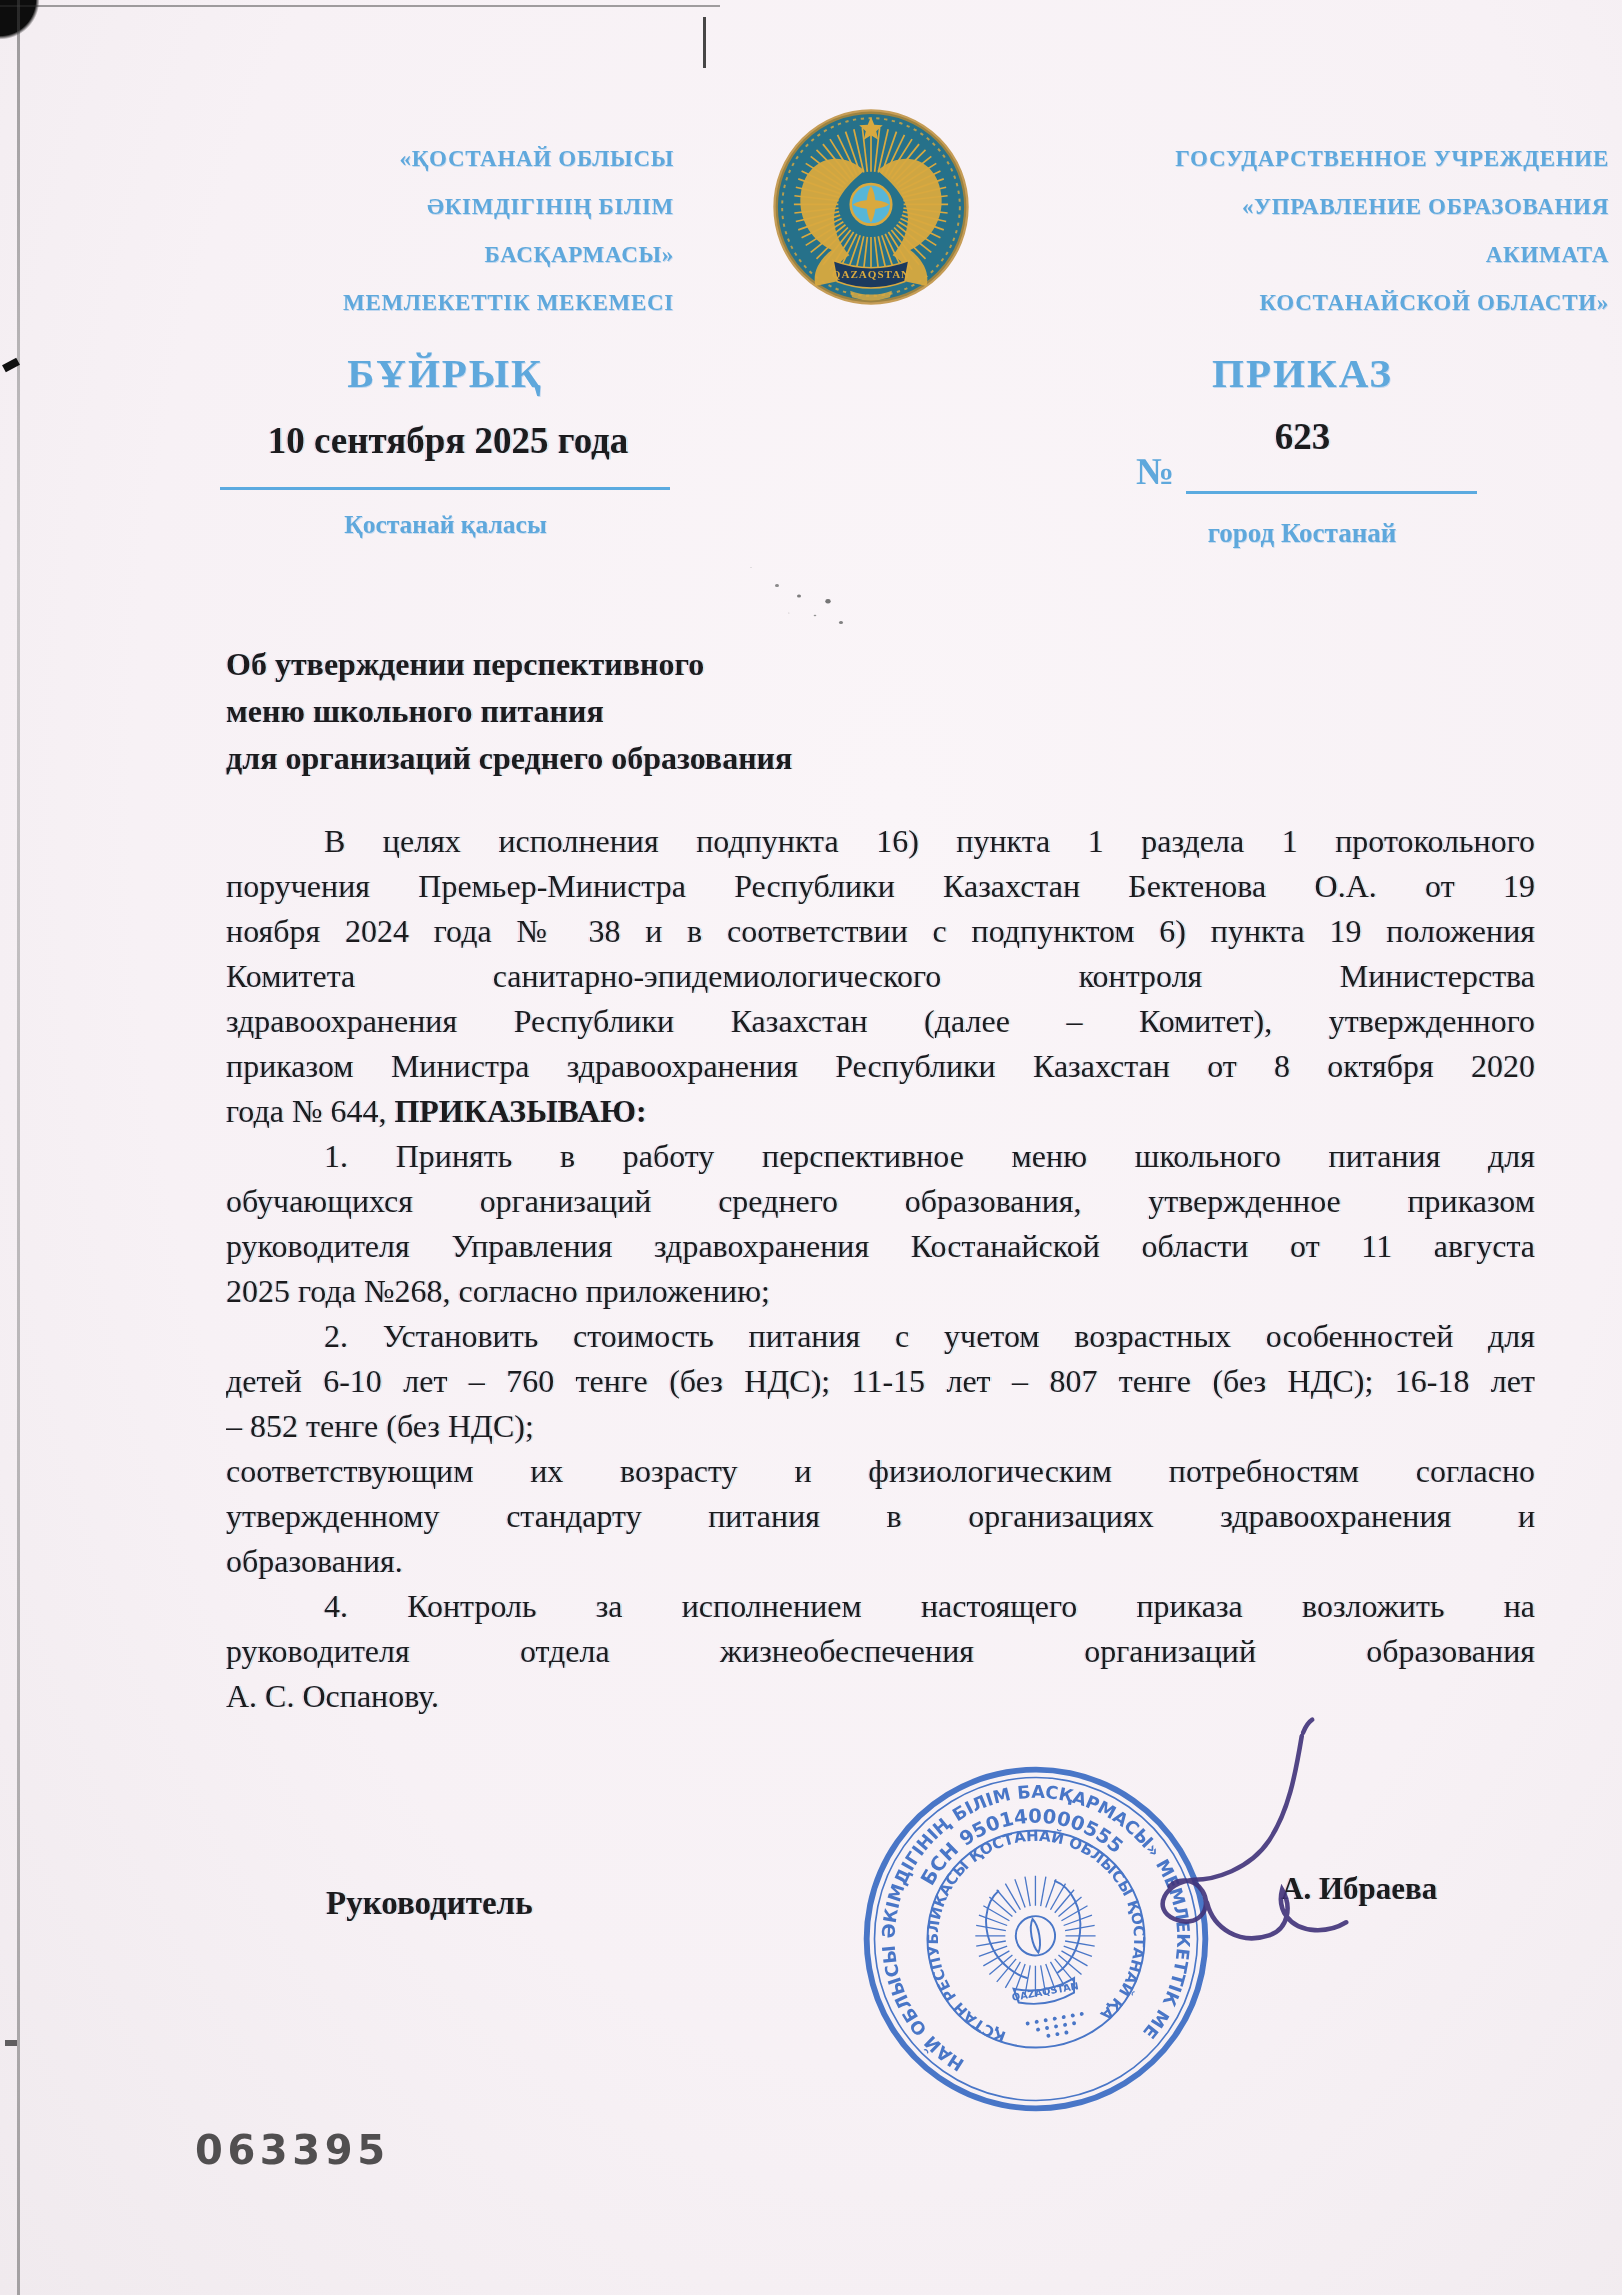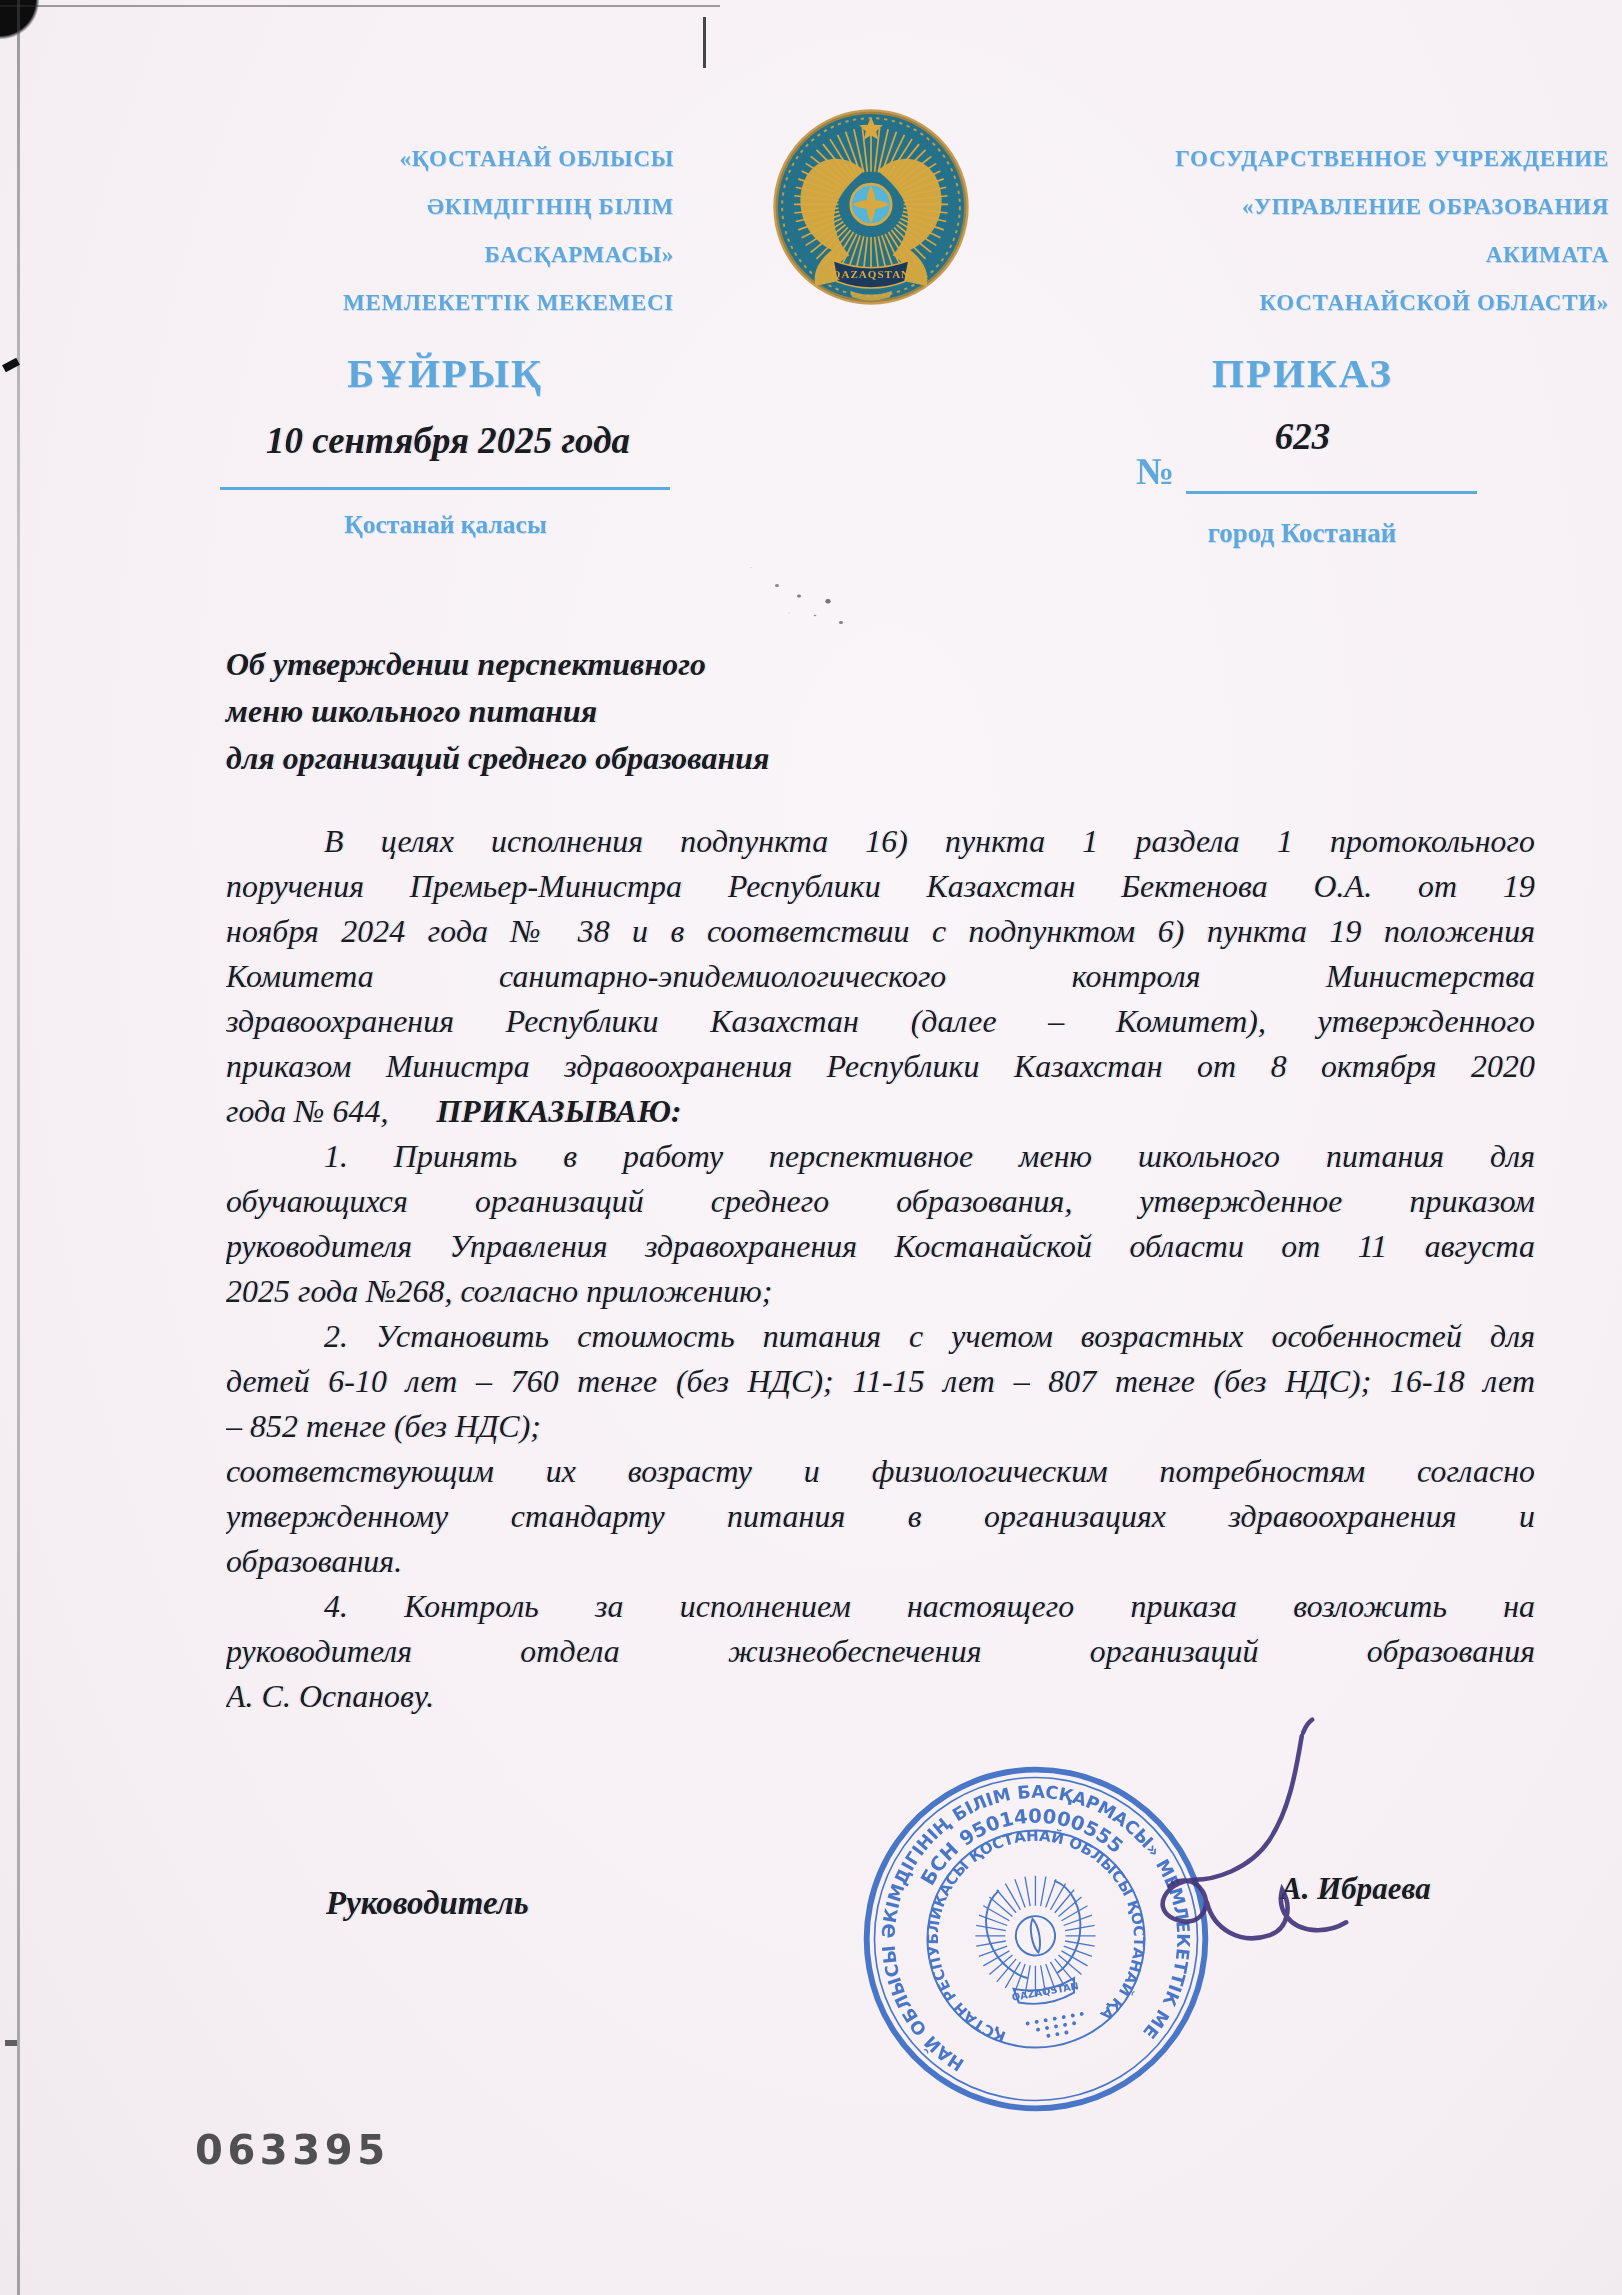--- a/index.html
+++ b/index.html
@@ -27,21 +27,20 @@
   
   .doctype{
     text-align:center;font-weight:bold;font-size:41px;
     color:var(--header-blue,#5fa8dc);letter-spacing:2px;
     text-shadow:0.7px 0.7px 0 rgba(130,185,230,.45);
   }
   .doctype-kk{left:216px;top:349px;width:458px;}
   .doctype-ru{left:1021px;top:349px;width:563px;}
   .scan-ink{
     text-shadow:1.6px 0 0 rgba(0,180,255,.20), -1.6px 0 0 rgba(255,50,50,.13);
-    font-style:italic;
   }
   .doc-date{left:222px;top:419px;width:452px;text-align:center;font-weight:bold;font-size:37px;}
   .doc-number{left:1021px;top:415px;width:563px;text-align:center;font-weight:bold;font-size:37px;}
   .rule{height:3.3px;background:var(--rule-blue,#3f9ddc);opacity:.85;}
   .rule-left{left:220px;top:487px;width:450px;}
   .rule-right{left:1186px;top:491px;width:291px;}
   .num-sign{left:1136px;top:449px;font-size:38px;font-weight:bold;color:var(--header-blue,#5fa8dc);}
   .place{
     text-align:center;font-weight:bold;
     color:var(--header-blue,#5fa8dc);
@@ -49,21 +48,21 @@
   }
   .place-kk{left:249px;top:510px;width:393px;font-size:25.5px;}
   .place-ru{left:1086px;top:518px;width:432px;font-size:27px;}
   
   .doc-title{left:226px;top:641px;width:1021px;font-size:32px;line-height:47px;font-weight:bold;}
   .body-text{left:226px;top:819px;width:1309px;font-size:32px;}
   .bodyline{height:45px;line-height:45px;overflow:hidden;}
   .bodyline.just{text-align:justify;text-align-last:justify;}
   .bodyline.last{text-align:left;}
   .bodyline.indent{text-indent:98px;}
-  .bodyline b{font-weight:bold;margin-left:40px;}
+  .bodyline b{font-weight:bold;}
   
   .sig-position{left:326px;top:1885px;font-size:33px;font-weight:bold;}
   .sig-name{left:1281px;top:1871px;font-size:31px;font-weight:bold;}
   .stamp-box{left:851px;top:1754px;width:370px;height:370px;transform:rotate(-10deg);opacity:.93;}
   .stamp-box text{font-family:"DejaVu Sans","Liberation Sans",sans-serif;}
   .signature-box{left:1073px;top:1713px;width:366px;height:314px;}
   .serial{
     left:195px;top:2127px;font-size:40px;font-weight:bold;
     font-family:"DejaVu Sans","Liberation Sans",sans-serif;
     color:var(--serial-gray,#514f50);letter-spacing:4.6px;

